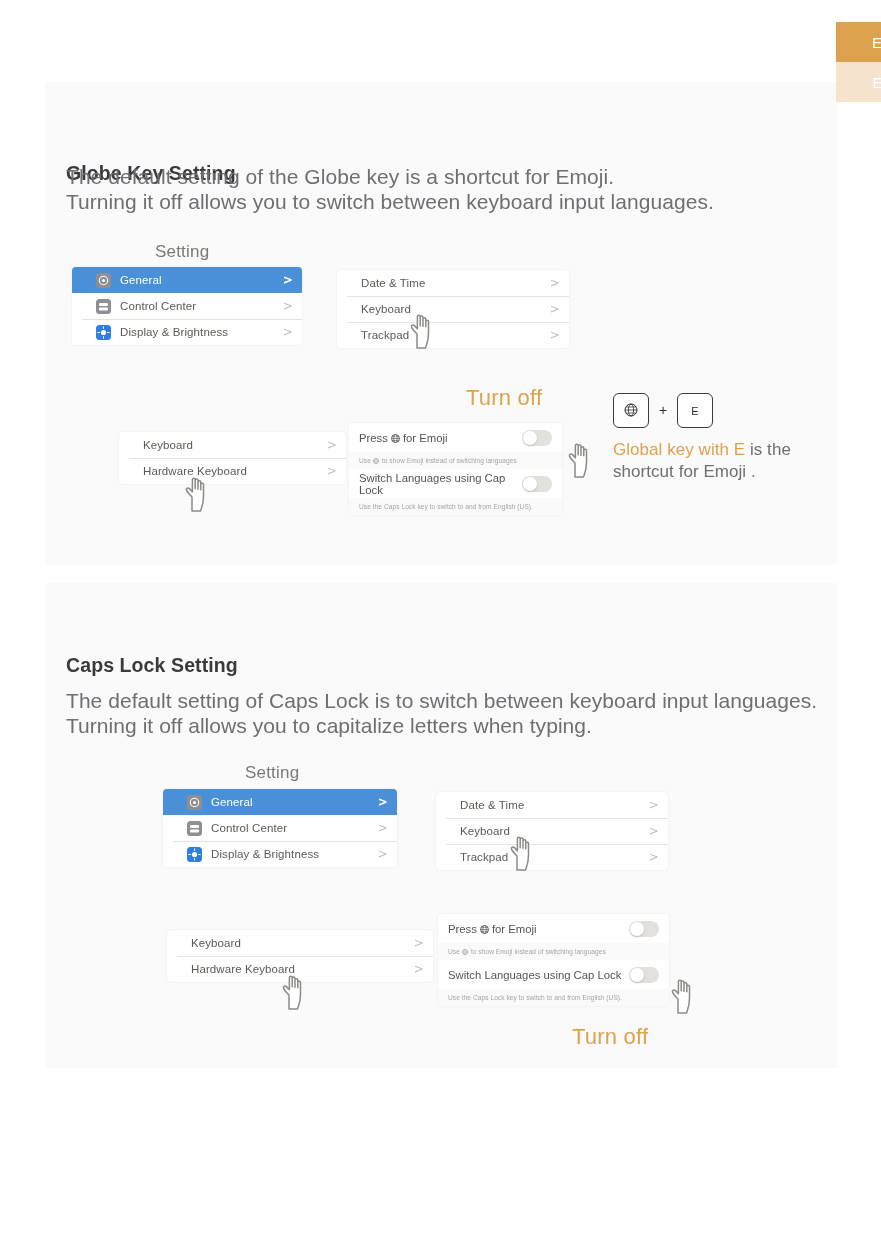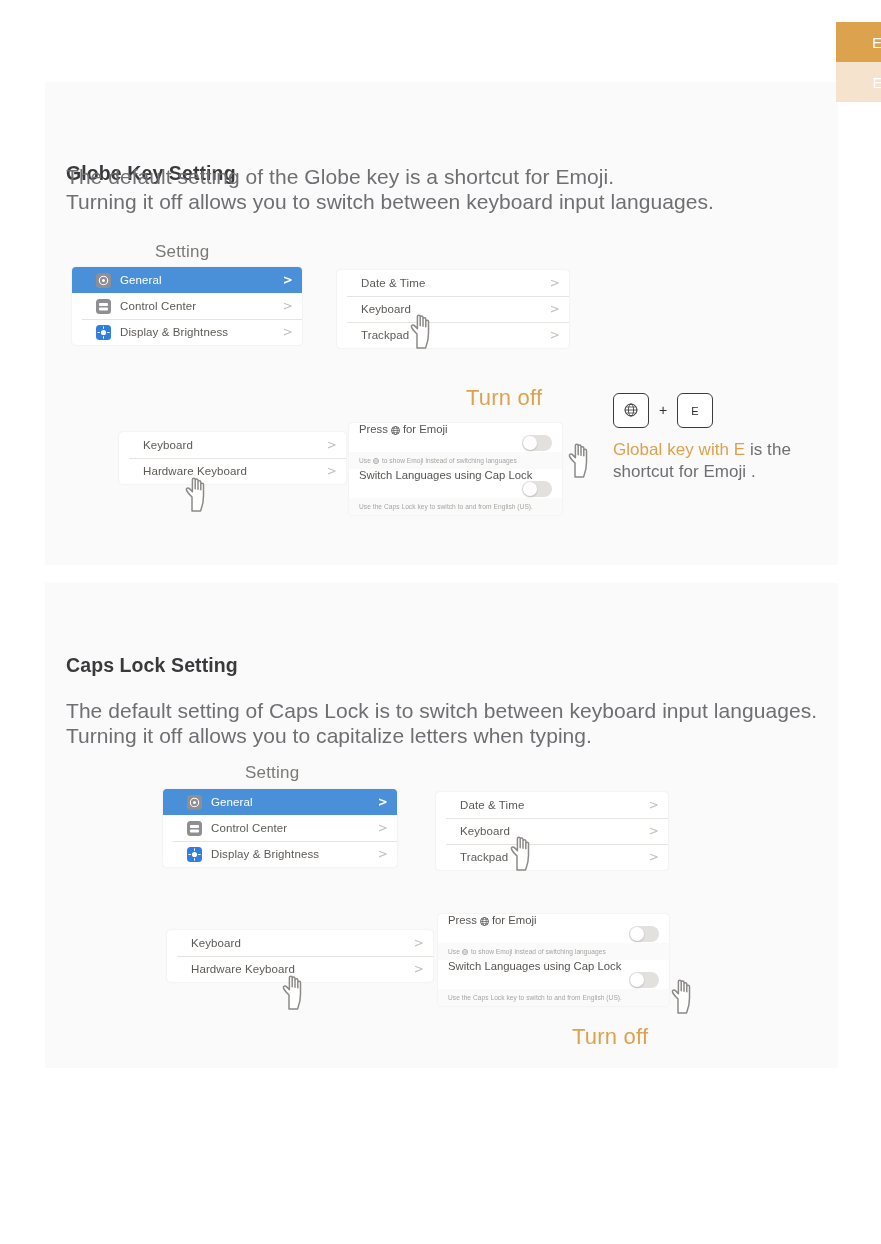--- a/index.html
+++ b/index.html
@@ -68,21 +68,21 @@
 
   .setting-label {
     position: absolute; color: #7c7a77; font-size: 17px; letter-spacing: .2px;
   }
 
   
   .tpanel {
     position: absolute; background: #fff; border-radius: 4px;
     box-shadow: 0 0 2px rgba(0,0,0,.10); overflow: hidden;
   }
-  .trow { position: relative; height: 29px; display: flex; align-items: flex-start; padding: 0 10px; flex-direction: column; }
+  .trow { position: relative; height: 29px; display: flex; align-items: center; padding: 0 10px; }
   .trow .tlabel { font-size: 11.3px; color: #575451; display: flex; align-items: center; gap: 3px; }
   .tsub {
     font-size: 6.6px; color: #a8a5a1; padding: 0 10px; height: 17px;
     display: flex; align-items: center; gap: 2.5px; letter-spacing: .05px;
     background: #fafafa;
   }
   .toggle {
     margin-left: auto; width: 30px; height: 16px; border-radius: 8px;
     background: #e3e1de; position: relative; flex: 0 0 auto;
   }
@@ -265,21 +265,21 @@
     <div class="keycap" style="left:632px; top:311px; width:36px; height:35px;">E</div>
 
     <div class="callout" style="left:568px; top:357px;">
       <span class="hl">Global key with E</span><span> is the shortcut for Emoji .</span>
     </div>
   </div>
 
   <div class="card card-2">
 
     <div class="sec-title" style="left:21px; top:71px;">Caps Lock Setting</div>
-    <div class="sec-desc" style="left:21px; top:115px;">The default setting of Caps Lock is to switch between keyboard input languages.
+    <div class="sec-desc" style="left:21px; top:105px;">The default setting of Caps Lock is to switch between keyboard input languages.
 Turning it off allows you to capitalize letters when typing.</div>
 
     <div class="setting-label" style="left:200px; top:180px;">Setting</div>
 
     <div class="panel" style="left:118px; top:206px; width:234px;">
       <div class="prow sel">
         <span class="ico gear">
           <svg viewBox="0 0 15 15">
               <circle cx="7.5" cy="7.5" r="4.2" fill="none" stroke="#fff" stroke-width="1.1"></circle>
               <circle cx="7.5" cy="7.5" r="1.5" fill="#fff"></circle>

